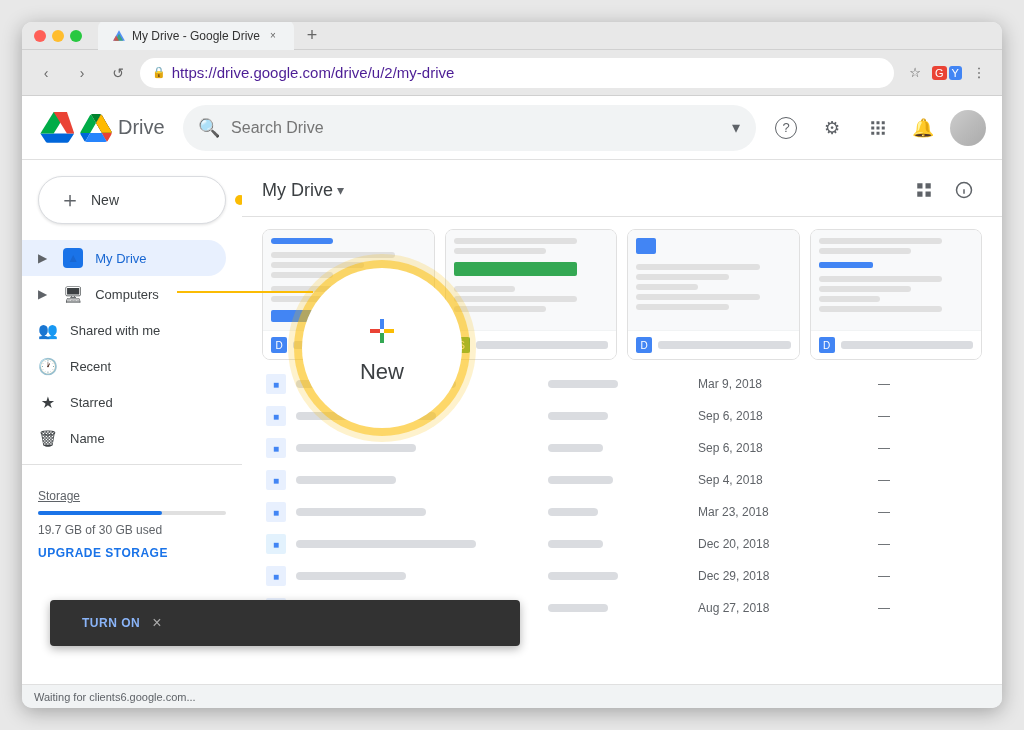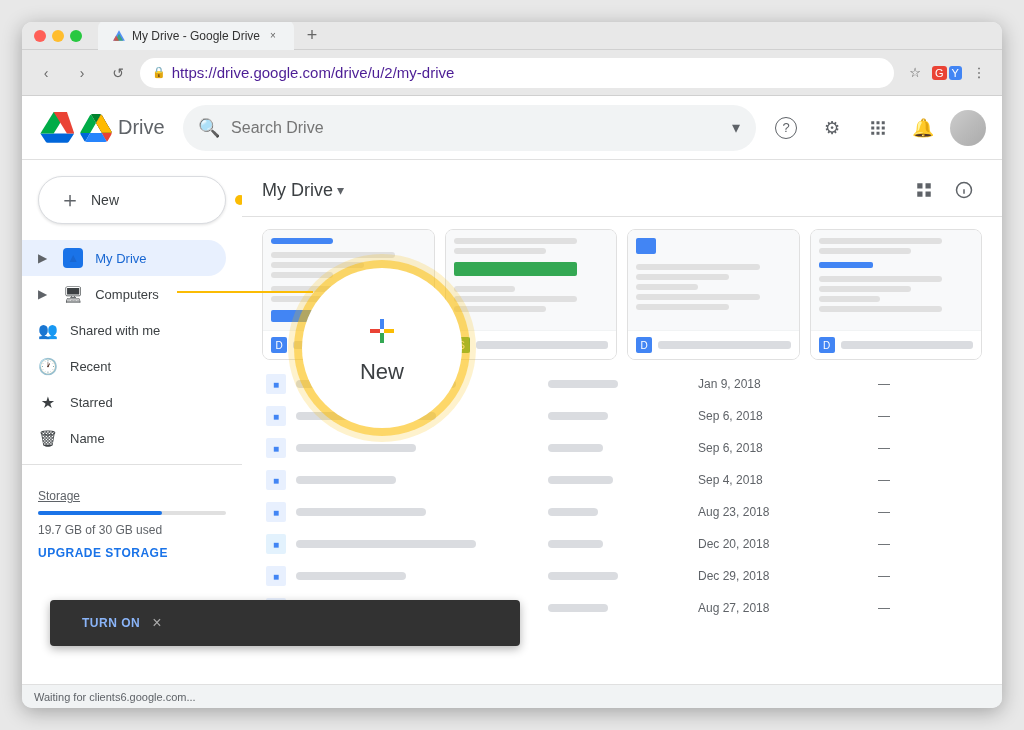--- a/index.html
+++ b/index.html
@@ -925,21 +925,21 @@
           <div class="file-row">
             <div class="file-name-cell">
               <div class="file-icon-rect" style="background:#e8f0fe;">
                   <span style="font-size:10px;color:#4285f4;">■</span>
                 </div>
               <div class="file-name-text" style="width:160px;"></div>
             </div>
             <div class="file-owner">
                 <div class="owner-pill"></div>
               </div>
-            <div class="file-date">Jan 9, 2018</div>
+            <div class="file-date">Mar 9, 2018</div>
             <div class="file-size">—</div>
           </div>
 
           <div class="file-row">
             <div class="file-name-cell">
               <div class="file-icon-rect" style="background:#e8f0fe;">
                   <span style="font-size:10px;color:#4285f4;">■</span>
                 </div>
               <div class="file-name-text" style="width:140px;"></div>
             </div>
@@ -981,21 +981,21 @@
           <div class="file-row">
             <div class="file-name-cell">
               <div class="file-icon-rect" style="background:#e8f0fe;">
                   <span style="font-size:10px;color:#4285f4;">■</span>
                 </div>
               <div class="file-name-text" style="width:130px;"></div>
             </div>
             <div class="file-owner">
                 <div class="owner-pill" style="width:50px;"></div>
               </div>
-            <div class="file-date">Aug 23, 2018</div>
+            <div class="file-date">Mar 23, 2018</div>
             <div class="file-size">—</div>
           </div>
 
           <div class="file-row">
             <div class="file-name-cell">
               <div class="file-icon-rect" style="background:#e3f2fd;">
                   <span style="font-size:10px;color:#4285f4;">■</span>
                 </div>
               <div class="file-name-text" style="width:180px;"></div>
             </div>

